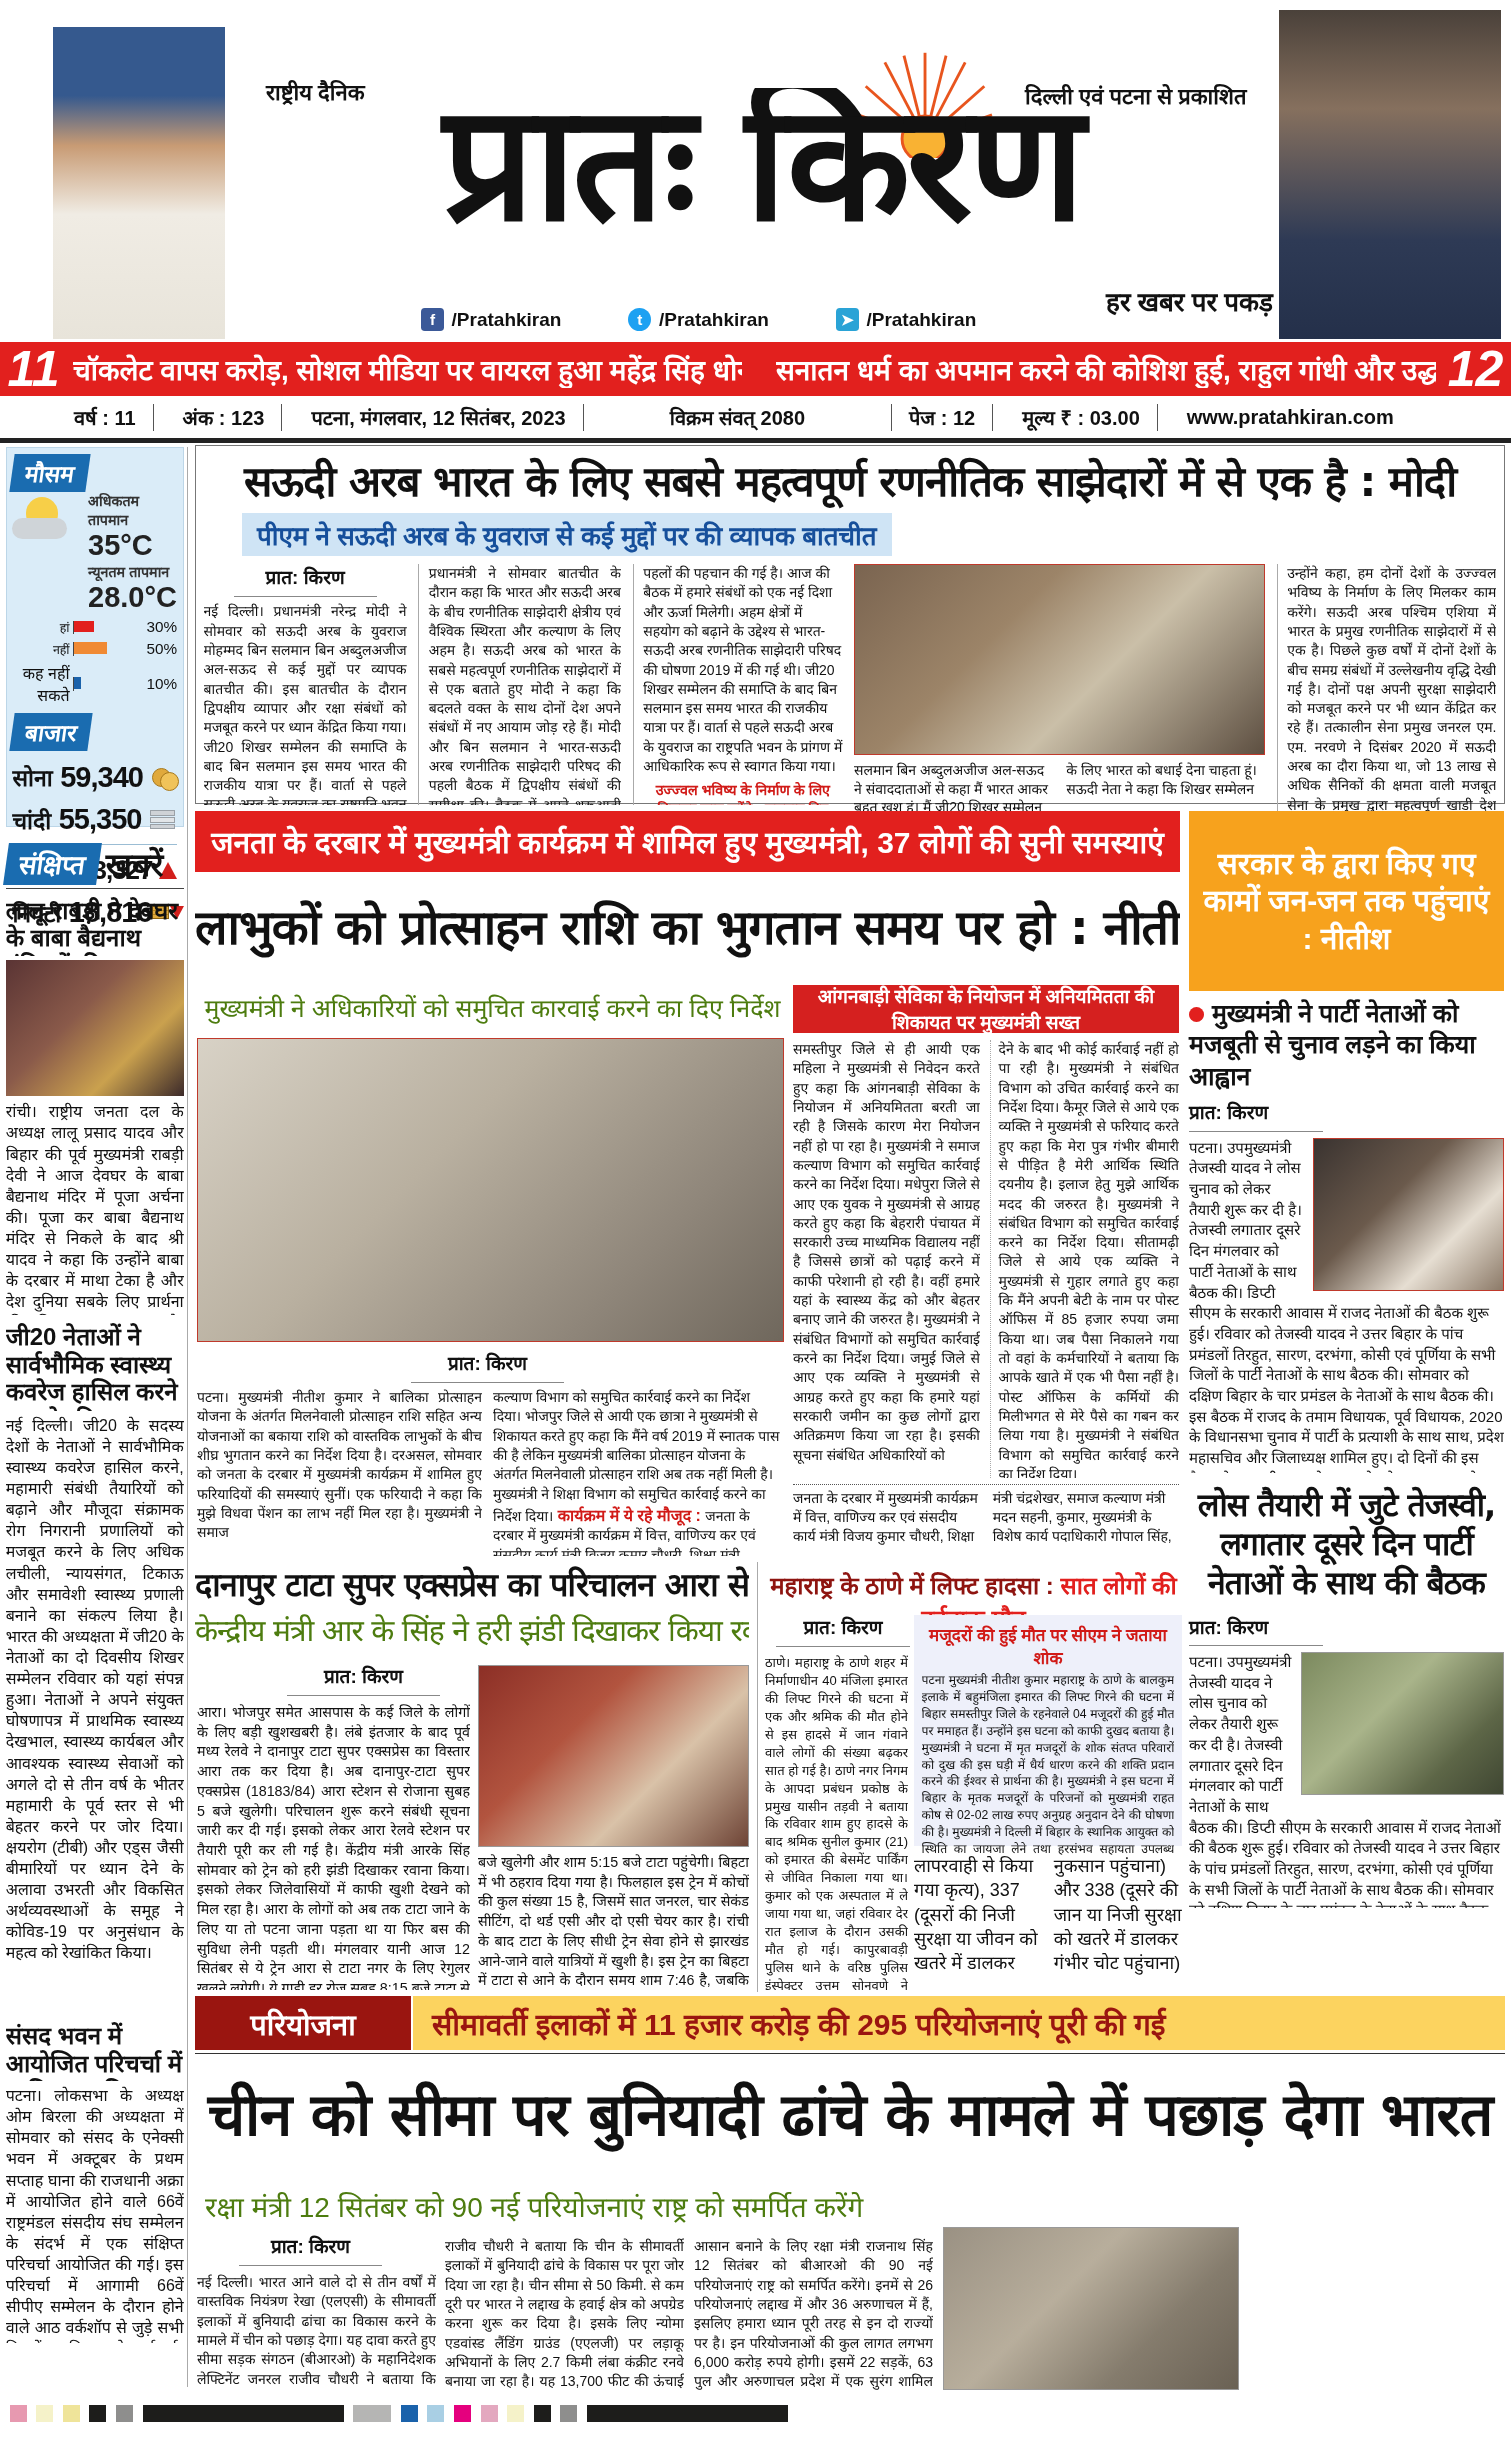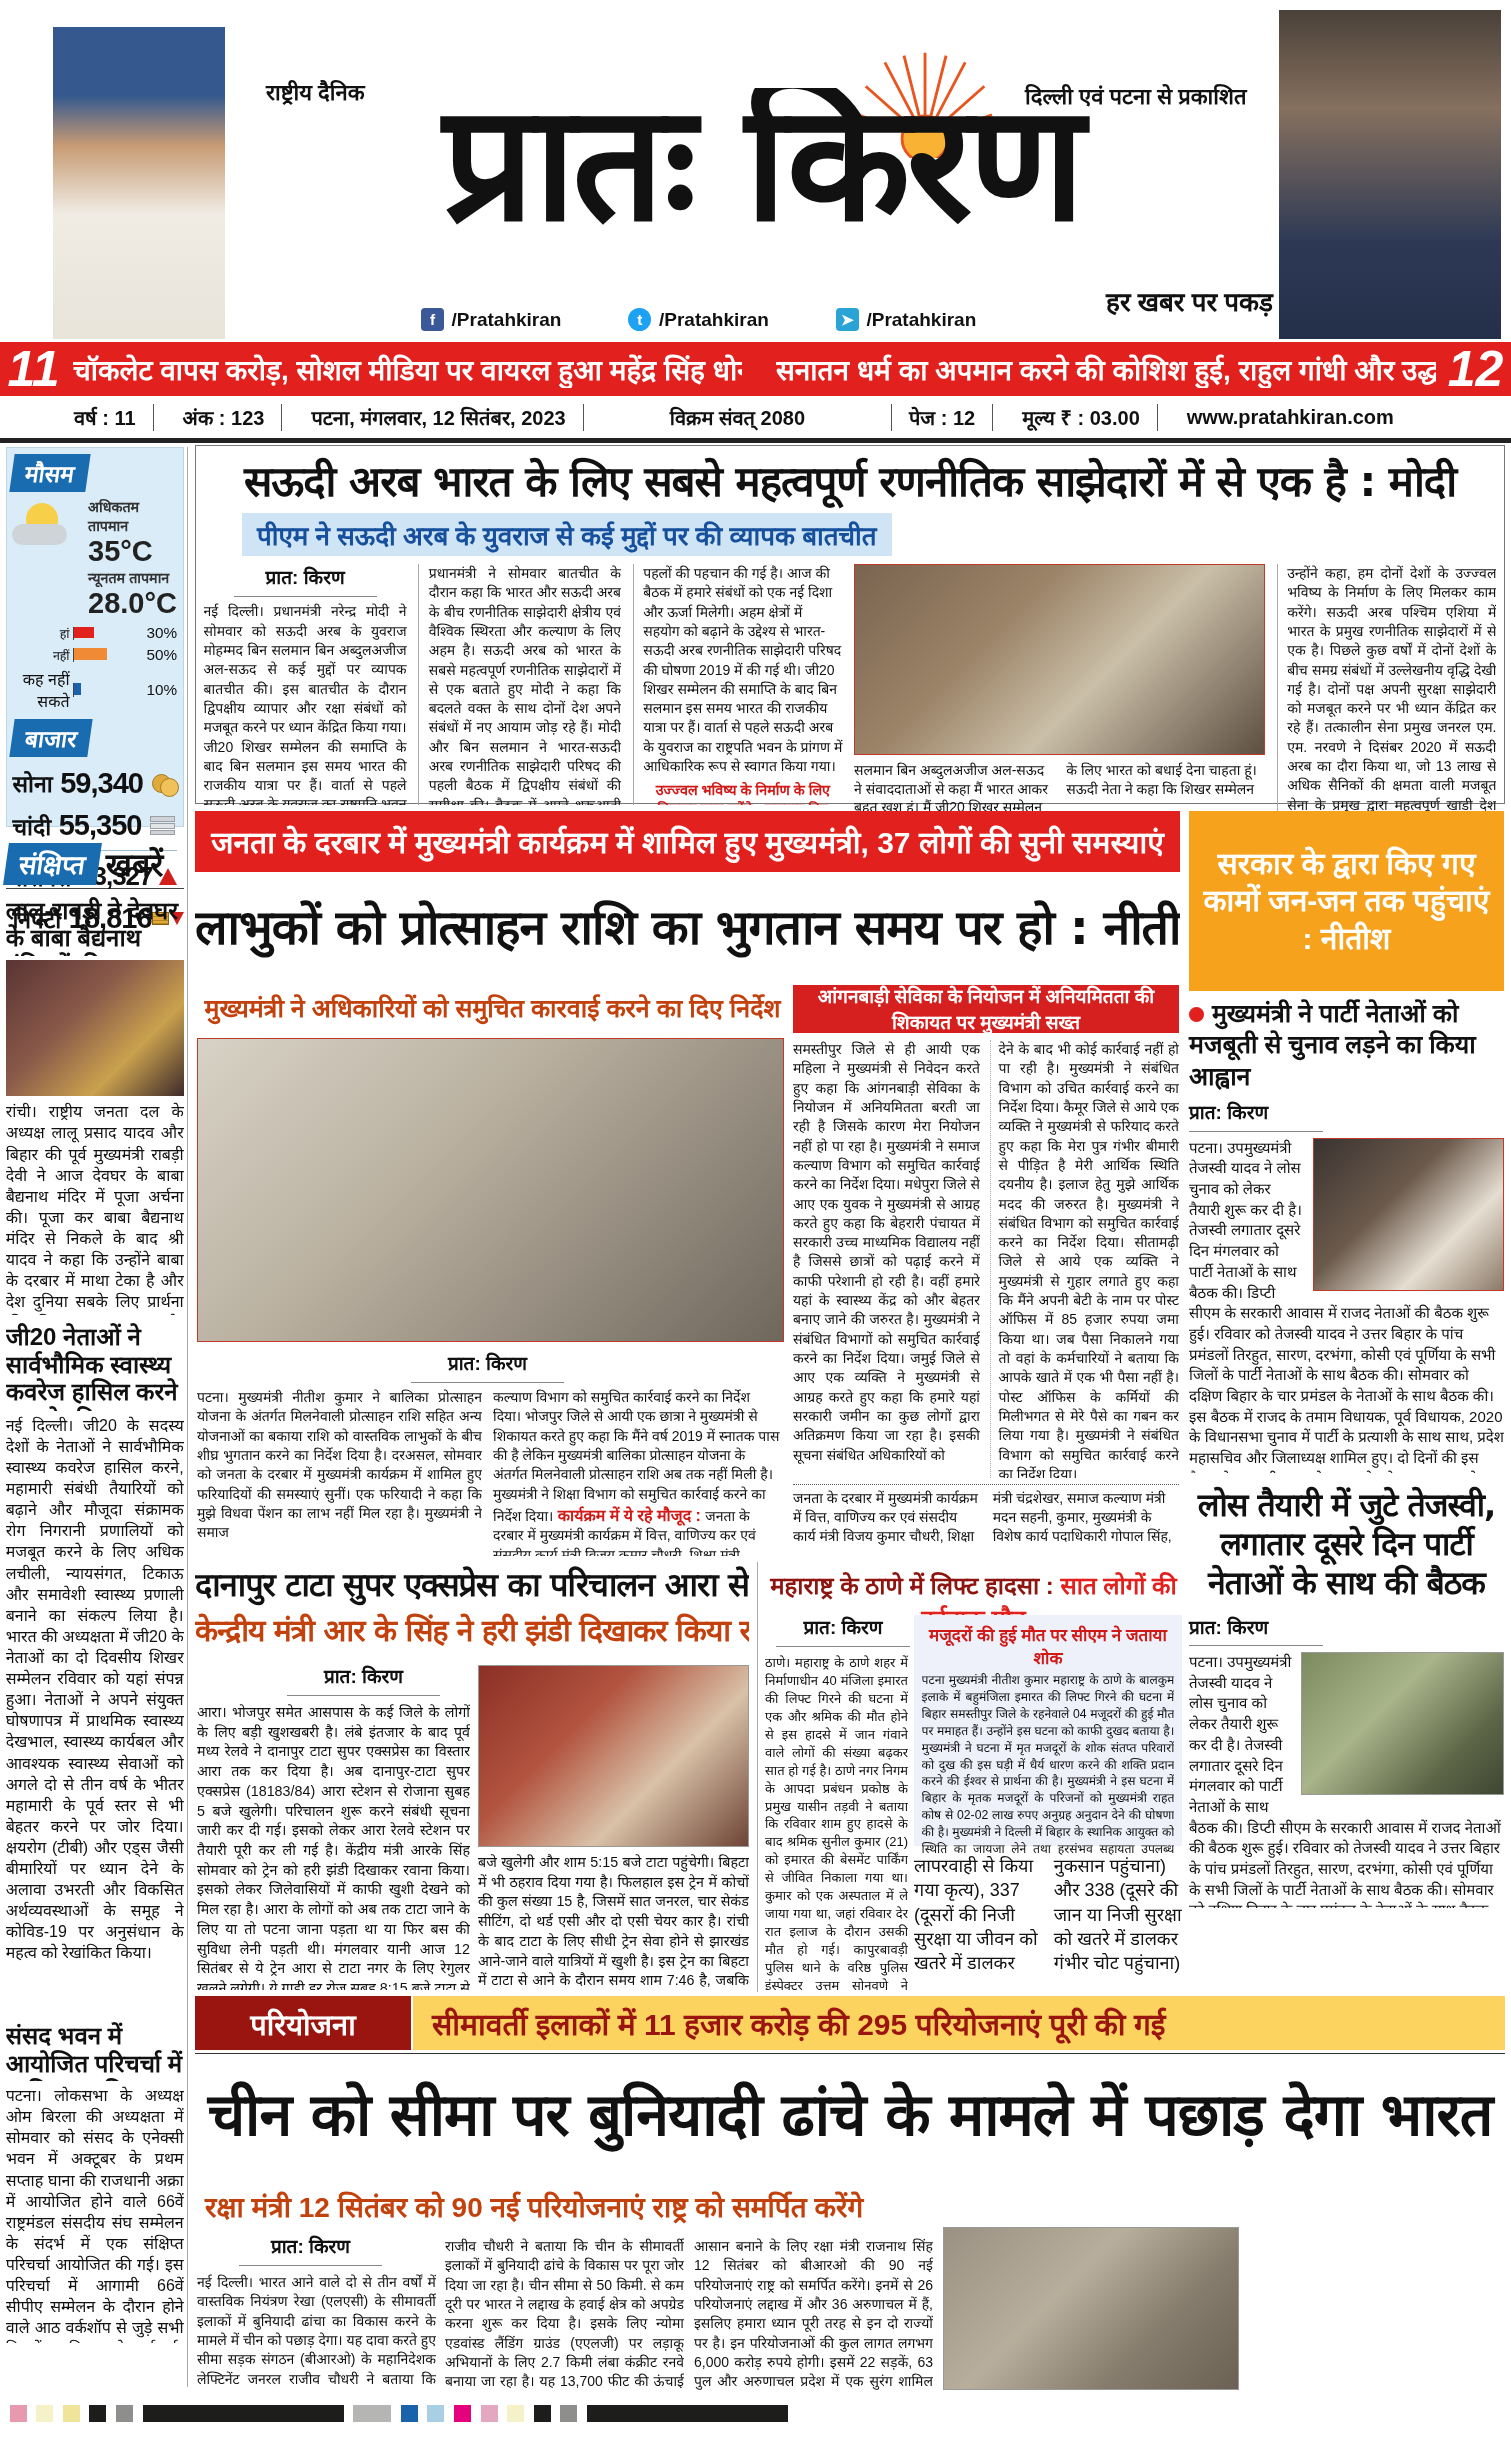--- a/index.html
+++ b/index.html
@@ -43,21 +43,21 @@
   .mrow{display:flex;align-items:center;margin-top:9.6px;}
   .mlabel{font-size:23px;font-weight:bold;}
   .mvalue{font-size:29px;font-weight:bold;margin-left:7.6px;letter-spacing:-1px;}
   .micon{margin-left:auto;}
   .briefsHead{display:flex;align-items:center;}
   .briefH{font-size:24px;font-weight:bold;line-height:1.15;margin:7.6px 0 3.8px;}
   .briefB{font-size:16px;line-height:1.32;}
   
   .h1{font-weight:bold;text-align:center;white-space:nowrap;overflow:hidden;letter-spacing:-1px;
       font-family:"DejaVu Sans","Liberation Sans",sans-serif;}
-  .subBlue{color:#c2410c;font-weight:bold;}
+  .subBlue{color:#4d7c0f;font-weight:normal;}
   .subBlueBg{background:#cfe4f5;color:#164f9b;font-weight:bold;display:inline-block;padding:3.8px 15.3px;}
   .redStrip{background:#e2201e;color:#fff;font-weight:bold;display:flex;align-items:center;justify-content:center;text-align:center;}
   .byline{text-align:center;font-weight:bold;font-size:19px;border-bottom:1.9px solid #888;padding-bottom:5.7px;}
   .bodyTxt{font-size:14px;line-height:1.38;}
   .inlineRed{color:#d11a17;font-weight:bold;text-align:center;}
   .caption{font-size:14px;line-height:1.35;column-count:2;column-gap:13.4px;}
   .orangeBox{background:#f7a21d;color:#fff;font-weight:bold;font-size:30px;text-align:center;
       display:flex;align-items:center;justify-content:center;line-height:1.25;padding:7.6px;}
   .bulletHead{font-size:25px;font-weight:bold;line-height:1.25;}
   .dot{display:inline-block;width:15.3px;height:15.3px;border-radius:50%;background:#e2201e;margin-right:7.6px;}
@@ -130,21 +130,21 @@
     <div>मूल्य ₹ : 03.00</div>
     <div class="nb">www.pratahkiran.com</div>
   </div>
   <div class="abs thickrule" style="left:0;top:438px;width:1511px;height:4.8px;"></div>
 
   <div class="abs" style="left:5.7px;top:447px;width:178px;">
     <div class="panel" style="height:380px;">
       <div style="display:flex;align-items:flex-start;">
         <span class="blueTag">मौसम</span>
       </div>
-      <div style="display:flex;margin-top:6px;gap:36px;">
+      <div style="display:flex;margin-top:0;gap:36px;">
         <div style="position:relative;width:59px;height:52px;margin-top:5.7px;">
           <span style="position:absolute;left:13.4px;top:0;width:32.5px;height:32.5px;border-radius:50%;background:#f7cf48;"></span>
           <span style="position:absolute;left:0;top:21px;width:55px;height:21px;border-radius:11.5px;background:#cfd4d8;"></span>
         </div>
         <div style="flex:1;padding-left:3.8px;">
           <div class="wLabel">अधिकतम तापमान</div>
           <div class="wTemp">35°C</div>
           <div class="wLabel">न्यूनतम तापमान</div>
           <div class="wTemp">28.0°C</div>
         </div>

